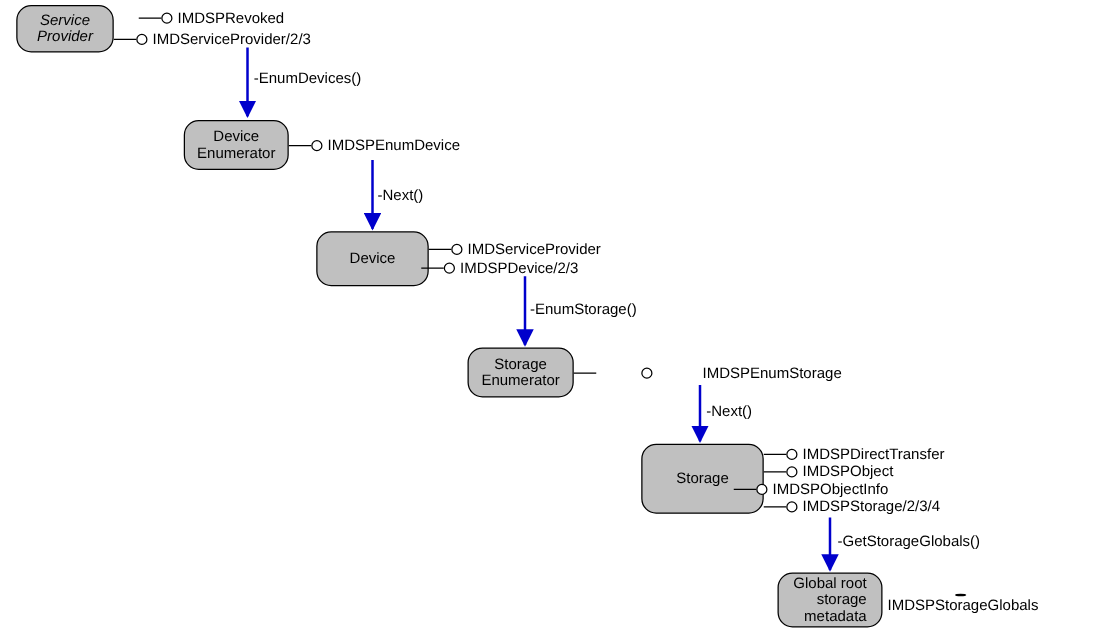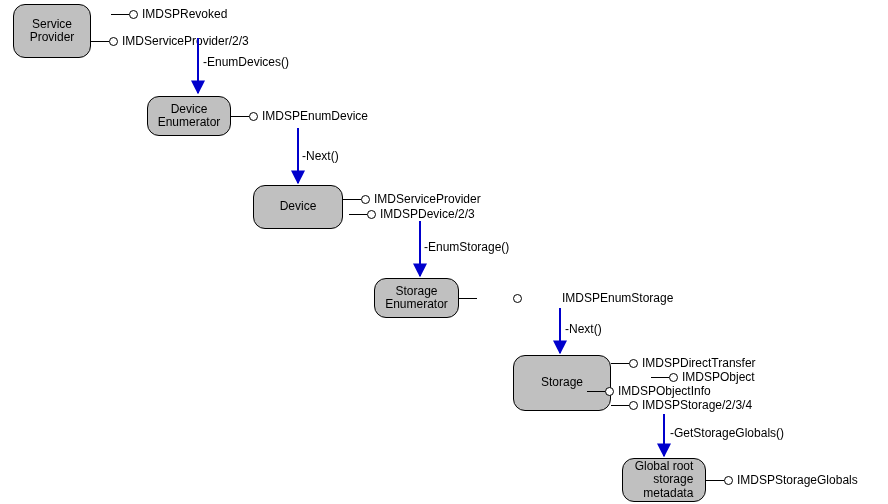--- a/index.html
+++ b/index.html
@@ -58,21 +58,21 @@
   }
   .method {
     position: absolute;
     white-space: nowrap;
     text-align: right;
   }
 </style>
 </head>
 <body>
 
-<div class="box" style="left:13px; top:4px; width:78px; height:54px;">
+<div class="box" style="left:13px; top:4px; width:78px; height:38px;font-style:italic;">
   <span>Service<br>Provider</span>
 </div>
 
 <div class="box" style="left:147px; top:96px; width:84px; height:40px;">
   <span>Device<br>Enumerator</span>
 </div>
 
 <div class="box" style="left:253px; top:185px; width:90px; height:44px;">
   <span>Device</span>
 </div>
@@ -87,71 +87,71 @@
 
 <div class="box" style="left:622px; top:458px; width:84px; height:44px;text-align:right;">
   <span>Global root<br>storage<br>metadata</span>
 </div>
 
 <div class="lolli" style="left:91px; top:9px;margin-left:20px;">
   <div class="stem" style="width:18px;"></div>
     <div class="ball"></div>
   <span class="label">IMDSPRevoked</span>
 </div>
-<div class="lolli" style="left:91px; top:36px;">
+<div class="lolli" style="left:91px; top:26px;">
   <div class="stem" style="width:18px;"></div>
     <div class="ball"></div>
   <span class="label">IMDServiceProvider/2/3</span>
 </div>
 
 <div class="lolli" style="left:231px; top:111px;">
   <div class="stem" style="width:18px;"></div>
     <div class="ball"></div>
   <span class="label">IMDSPEnumDevice</span>
 </div>
 
 <div class="lolli" style="left:343px; top:194px;">
   <div class="stem" style="width:18px;"></div>
     <div class="ball"></div>
   <span class="label">IMDServiceProvider</span>
 </div>
-<div class="lolli" style="left:349px; top:209px;">
+<div class="lolli" style="left:337px; top:209px;">
   <div class="stem" style="width:18px;"></div>
     <div class="ball"></div>
   <span class="label">IMDSPDevice/2/3</span>
 </div>
 
 <div class="lolli" style="left:459px; top:293px;gap:36px;">
   <div class="stem" style="width:18px;"></div>
     <div class="ball"></div>
   <span class="label">IMDSPEnumStorage</span>
 </div>
 
 <div class="lolli" style="left:611px; top:358px;">
   <div class="stem" style="width:18px;"></div>
     <div class="ball"></div>
   <span class="label">IMDSPDirectTransfer</span>
 </div>
-<div class="lolli" style="left:611px; top:372px;margin-left:40px;">
+<div class="lolli" style="left:611px; top:372px;">
   <div class="stem" style="width:18px;"></div>
     <div class="ball"></div>
   <span class="label">IMDSPObject</span>
 </div>
 <div class="lolli" style="left:587px; top:386px;">
   <div class="stem" style="width:18px;"></div>
     <div class="ball"></div>
   <span class="label">IMDSPObjectInfo</span>
 </div>
 <div class="lolli" style="left:611px; top:400px;">
   <div class="stem" style="width:18px;"></div>
     <div class="ball"></div>
   <span class="label">IMDSPStorage/2/3/4</span>
 </div>
 
-<div class="lolli" style="left:706px; top:475px;">
+<div class="lolli" style="left:706px; top:475px;flex-direction:column;">
   <div class="stem" style="width:18px;"></div>
     <div class="ball"></div>
   <span class="label">IMDSPStorageGlobals</span>
 </div>
 
 <div class="method" style="left:203px; top:55px;">-EnumDevices()</div>
 <div class="method" style="left:302px; top:149px;">-Next()</div>
 <div class="method" style="left:424px; top:240px;">-EnumStorage()</div>
 <div class="method" style="left:565px; top:322px;">-Next()</div>
 <div class="method" style="left:670px; top:426px;">-GetStorageGlobals()</div>

